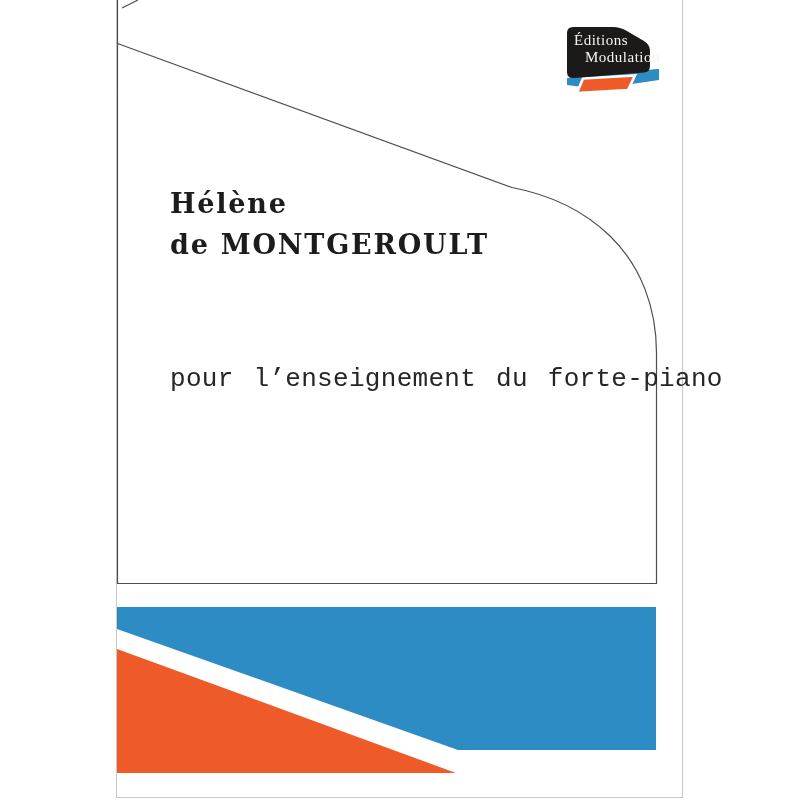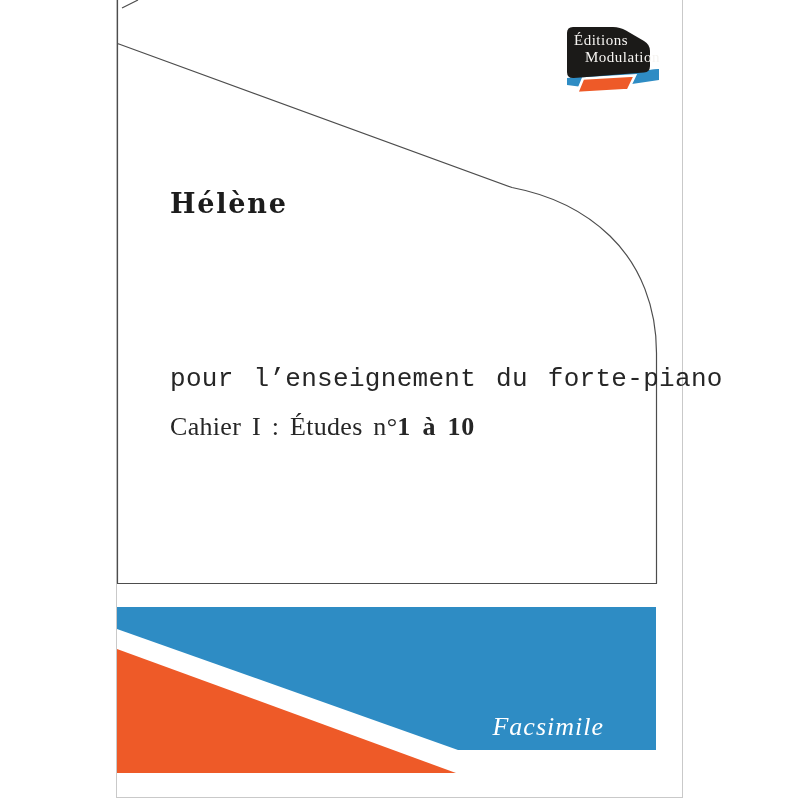--- a/index.html
+++ b/index.html
@@ -66,25 +66,22 @@
       <path d="M25,56.5 L77,53.5 L70,68 L19,71 Z" fill="#ee5a28" stroke="#ffffff" stroke-width="2.6"></path>
       <path d="M15,5 L55,5 Q62,5 68,8.5 L86,19 Q92,22.5 92,29 L92,44
                Q92,50 86,50.5 L16,56 Q9,56.5 9,50 L9,11 Q9,5 15,5 Z" fill="#1b1a18"></path>
       <path d="M92,48 L101,47 L101,52 L92,51 Z" fill="#2e8cc4"></path>
     </svg>
     <span class="logo-line1">Éditions</span>
     <span class="logo-line2">Modulation</span>
   </div>
 
   <div class="txt author author1">Hélène</div>
+  <div class="txt author author2">de MONTGEROULT</div>
 
   <div class="txt body-line title2">pour l’enseignement du forte-piano</div>
-  <div class="txt body-line subtitle">
-    <span>Cahier I : Études n°</span><span class="emph">1 à 10</span>
-  </div>
 
   <svg class="banner" width="539" height="166" viewBox="0 0 539 166">
     <path d="M0,0 L539,0 L539,143 L341,143 L0,22 Z" fill="#2e8cc4"></path>
     <path d="M0,42 L339,166 L0,166 Z" fill="#ee5a28"></path>
   </svg>
-  <div class="facsimile">Facsimile</div>
 
 </div>
 
 </body></html>

